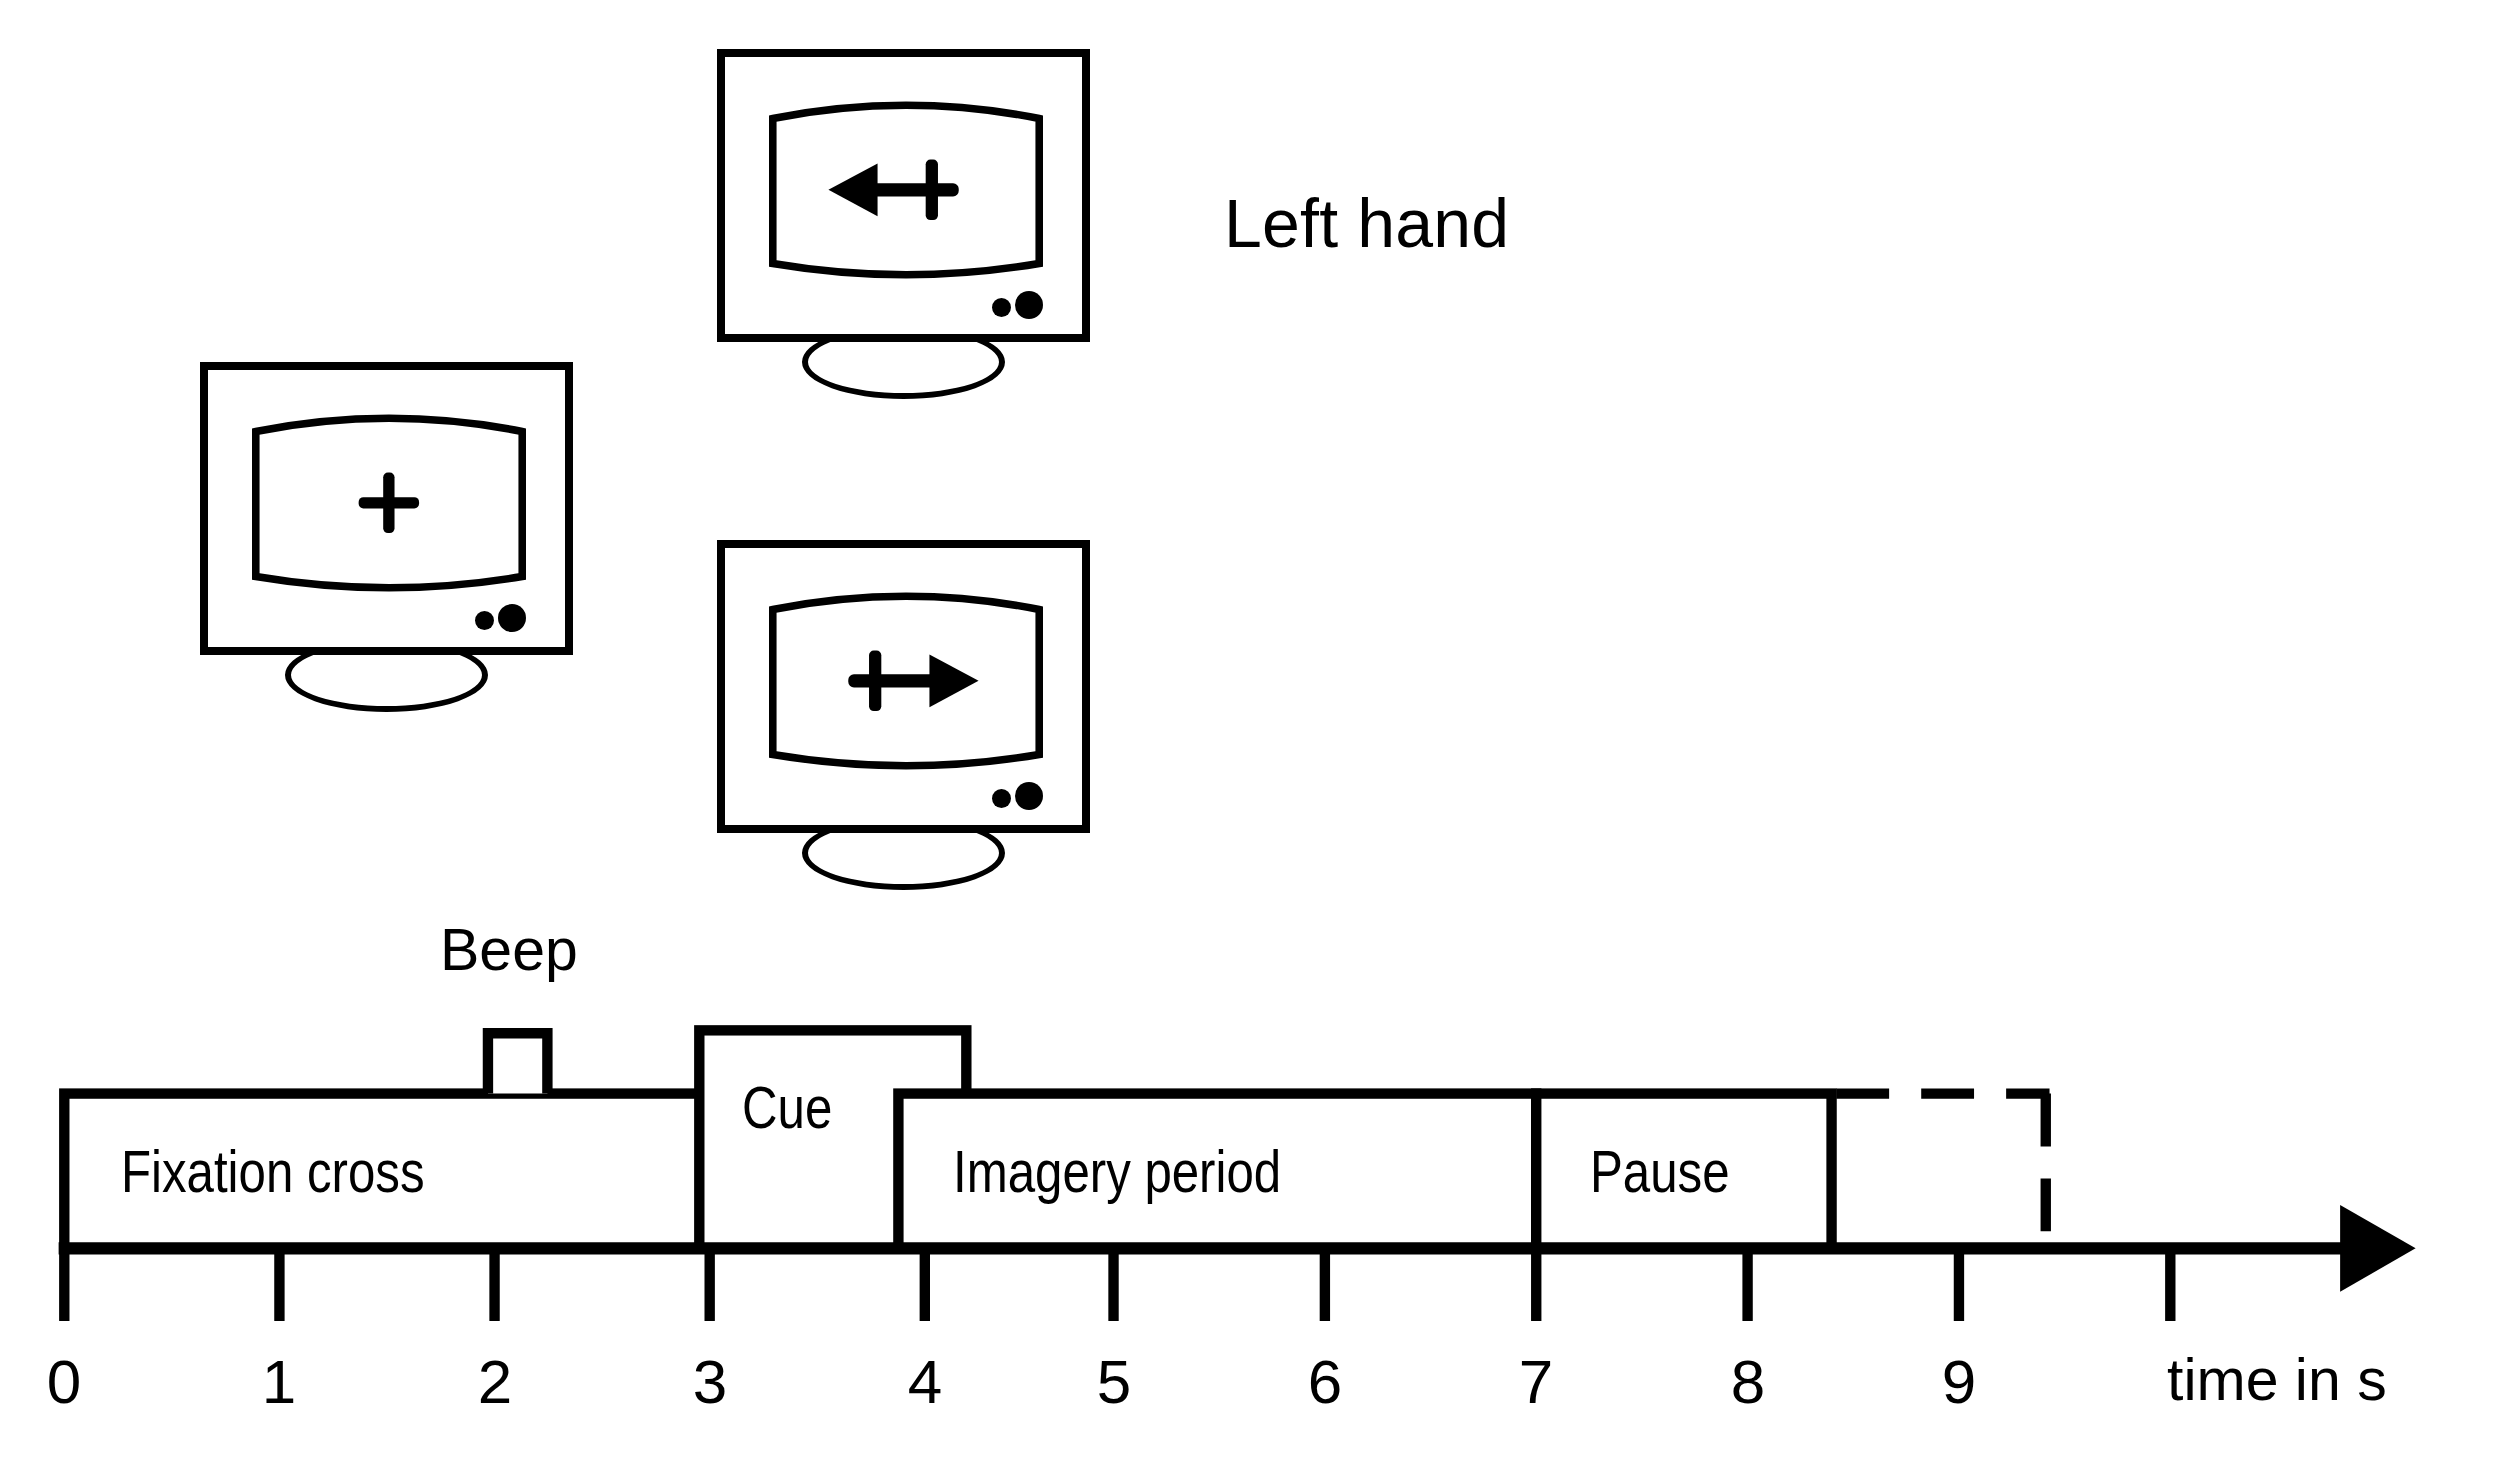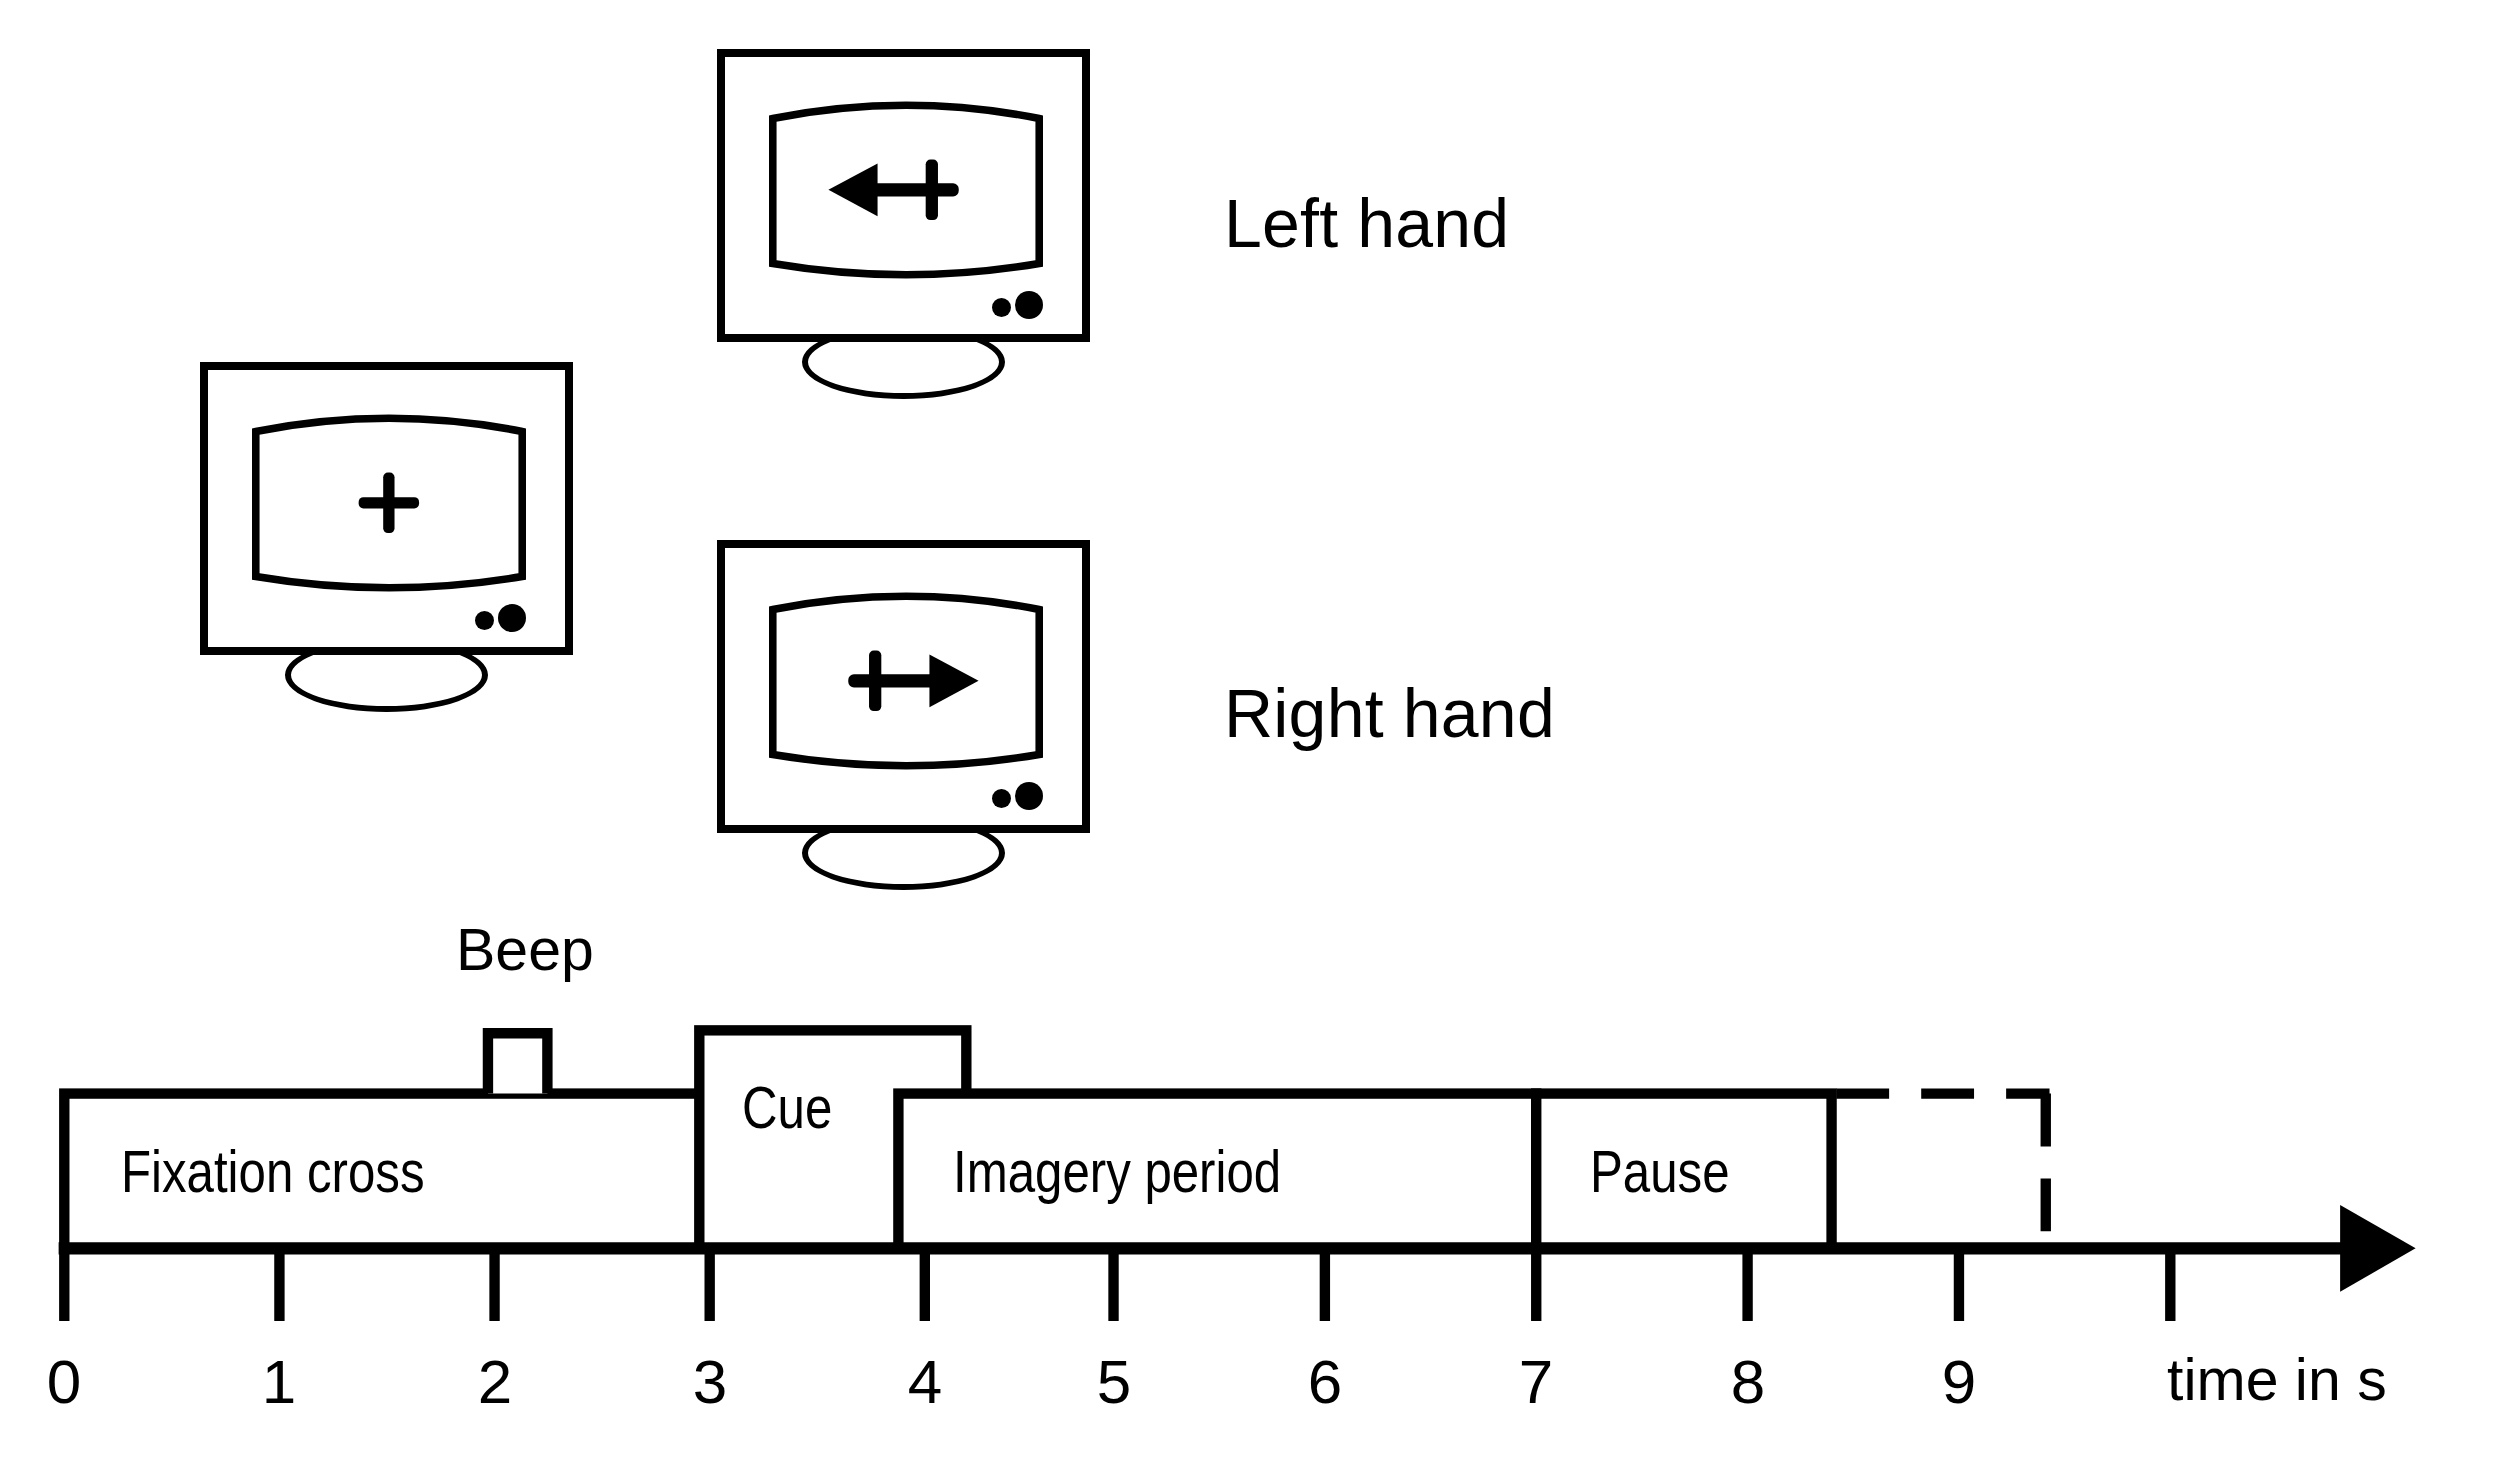--- a/index.html
+++ b/index.html
@@ -96,21 +96,20 @@
           <polygon points="277,149 225,121 225,177"></polygon>
           <rect x="161" y="117" width="13" height="64" rx="5"></rect>
         </g>
       </svg>
     </div>
     <div class="mon-dot-small" style="left:275px;top:249px;width:19px;height:19px;"></div>
     <div class="mon-dot-big" style="left:298px;top:242px;width:28px;height:28px;"></div>
   </div>
 
   <div class="hand-label" style="left:1224px;top:189px;">Left hand</div>
-  <div class="hand-label" style="left:1224px;top:679px;">Right hand</div>
 
   <div class="tl">
     <svg width="2512" height="1471" viewBox="0 0 2662 1559">
       <g fill="none" stroke="#000" stroke-width="11" stroke-linecap="butt">
 
         <rect x="68" y="1159" width="684" height="164" fill="#fff" stroke="#000" stroke-width="11"></rect>
 
         <path d="M517,1159 L517,1095 L580,1095 L580,1159" fill="#fff" stroke="#000" stroke-width="11"></path>
 
         <rect x="741" y="1092" width="283" height="231" fill="#fff" stroke="#000" stroke-width="11"></rect>
@@ -143,21 +142,21 @@
   </div>
 
   <div class="blk-label" style="left:121px;top:1142px;">Fixation cross</div>
 
   <div class="blk-label" style="left:742px;top:1078px;">Cue</div>
 
   <div class="blk-label" style="left:953px;top:1142px;">Imagery period</div>
 
   <div class="blk-label" style="left:1590px;top:1142px;">Pause</div>
 
-  <div class="beep-label" style="left:440px;top:921px;margin-left:16px;">Beep</div>
+  <div class="beep-label" style="left:440px;top:921px;">Beep</div>
 
   <div class="tick-label" style="left:64px;top:1351px;">0</div>
   <div class="tick-label" style="left:279px;top:1351px;">1</div>
   <div class="tick-label" style="left:495px;top:1351px;">2</div>
   <div class="tick-label" style="left:710px;top:1351px;">3</div>
   <div class="tick-label" style="left:925px;top:1351px;">4</div>
   <div class="tick-label" style="left:1114px;top:1351px;">5</div>
   <div class="tick-label" style="left:1325px;top:1351px;">6</div>
   <div class="tick-label" style="left:1536px;top:1351px;">7</div>
   <div class="tick-label" style="left:1748px;top:1351px;">8</div>

